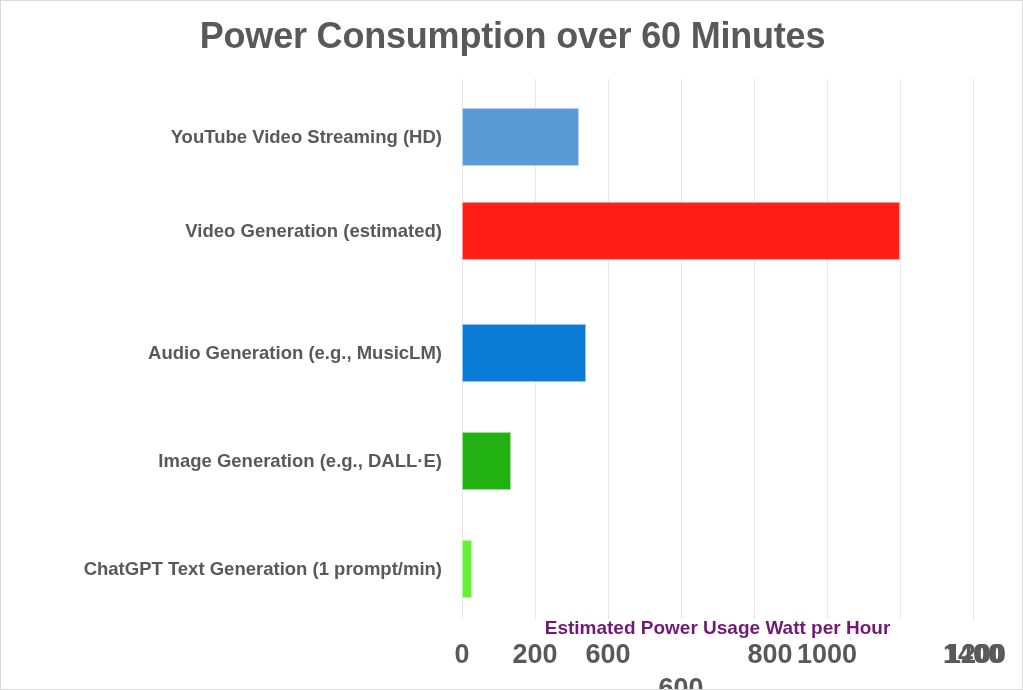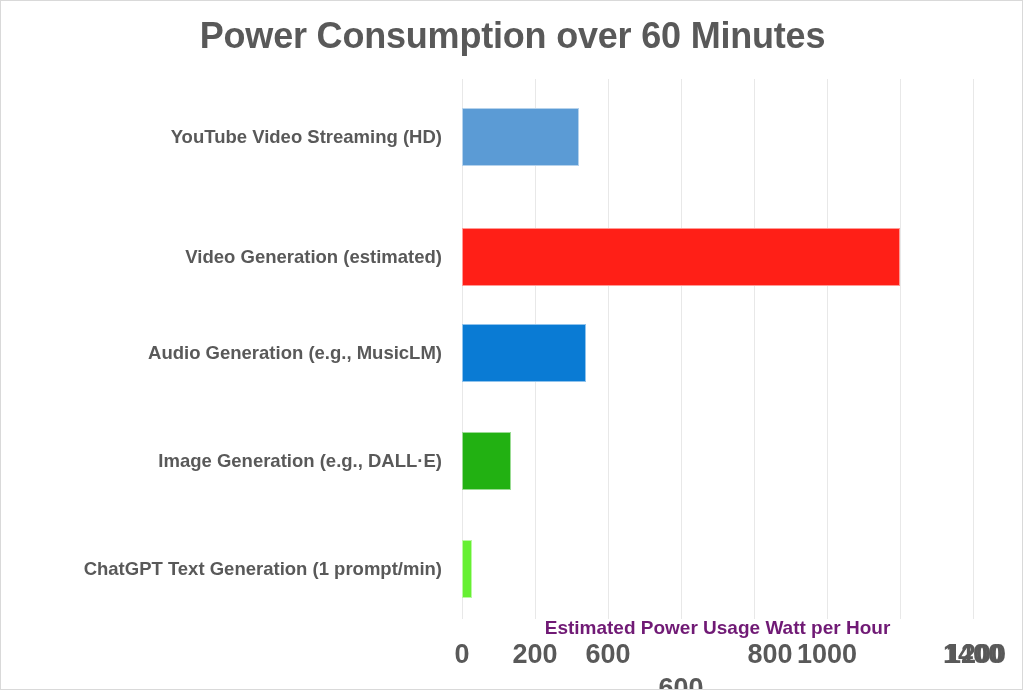--- a/index.html
+++ b/index.html
@@ -131,21 +131,21 @@
         <div class="gridline" style="left: 292px;"></div>
         <div class="gridline" style="left: 365px;"></div>
         <div class="gridline" style="left: 438px;"></div>
         <div class="gridline" style="left: 511px;"></div>
       </div>
     <div id="bars">
         <div class="cat-row" style="top: 4px; height: 108px;">
           <div class="cat-label" style="right: 531px;">YouTube Video Streaming (HD)</div>
           <div class="bar" title="YouTube Video Streaming (HD): 320" style="width: 116.8px; background: rgb(91, 155, 213);"></div>
         </div>
-        <div class="cat-row" style="top: 124px; height: 108px;">
+        <div class="cat-row" style="top: 98px; height: 108px;">
           <div class="cat-label" style="right: 531px;">Video Generation (estimated)</div>
           <div class="bar" title="Video Generation (estimated): 1200" style="width: 438px; background: rgb(255, 31, 23);"></div>
         </div>
         <div class="cat-row" style="top: 220px; height: 108px;">
           <div class="cat-label" style="right: 531px;">Audio Generation (e.g., MusicLM)</div>
           <div class="bar" title="Audio Generation (e.g., MusicLM): 340" style="width: 124.1px; background: rgb(10, 123, 212);"></div>
         </div>
         <div class="cat-row" style="top: 328px; height: 108px;">
           <div class="cat-label" style="right: 531px;">Image Generation (e.g., DALL·E)</div>
           <div class="bar" title="Image Generation (e.g., DALL·E): 133" style="width: 48.545px; background: rgb(34, 177, 18);"></div>

